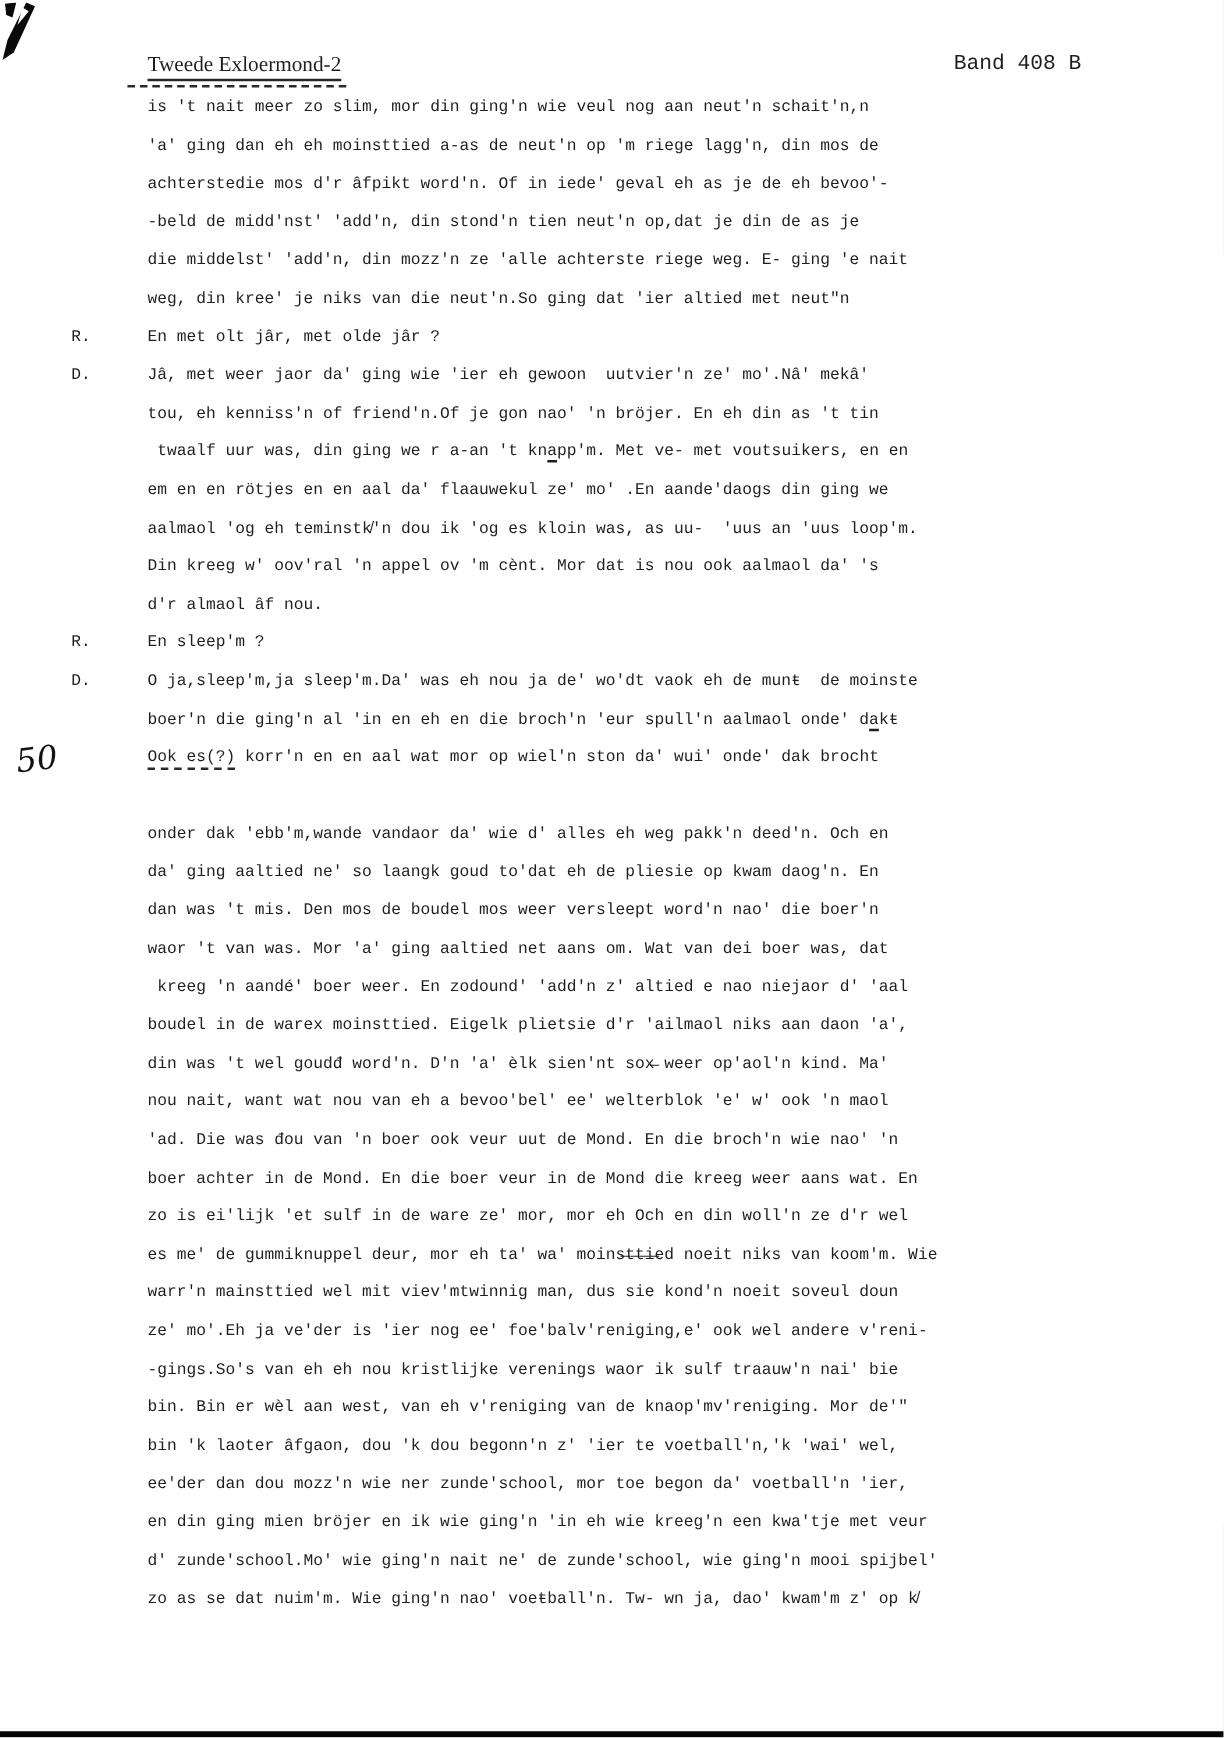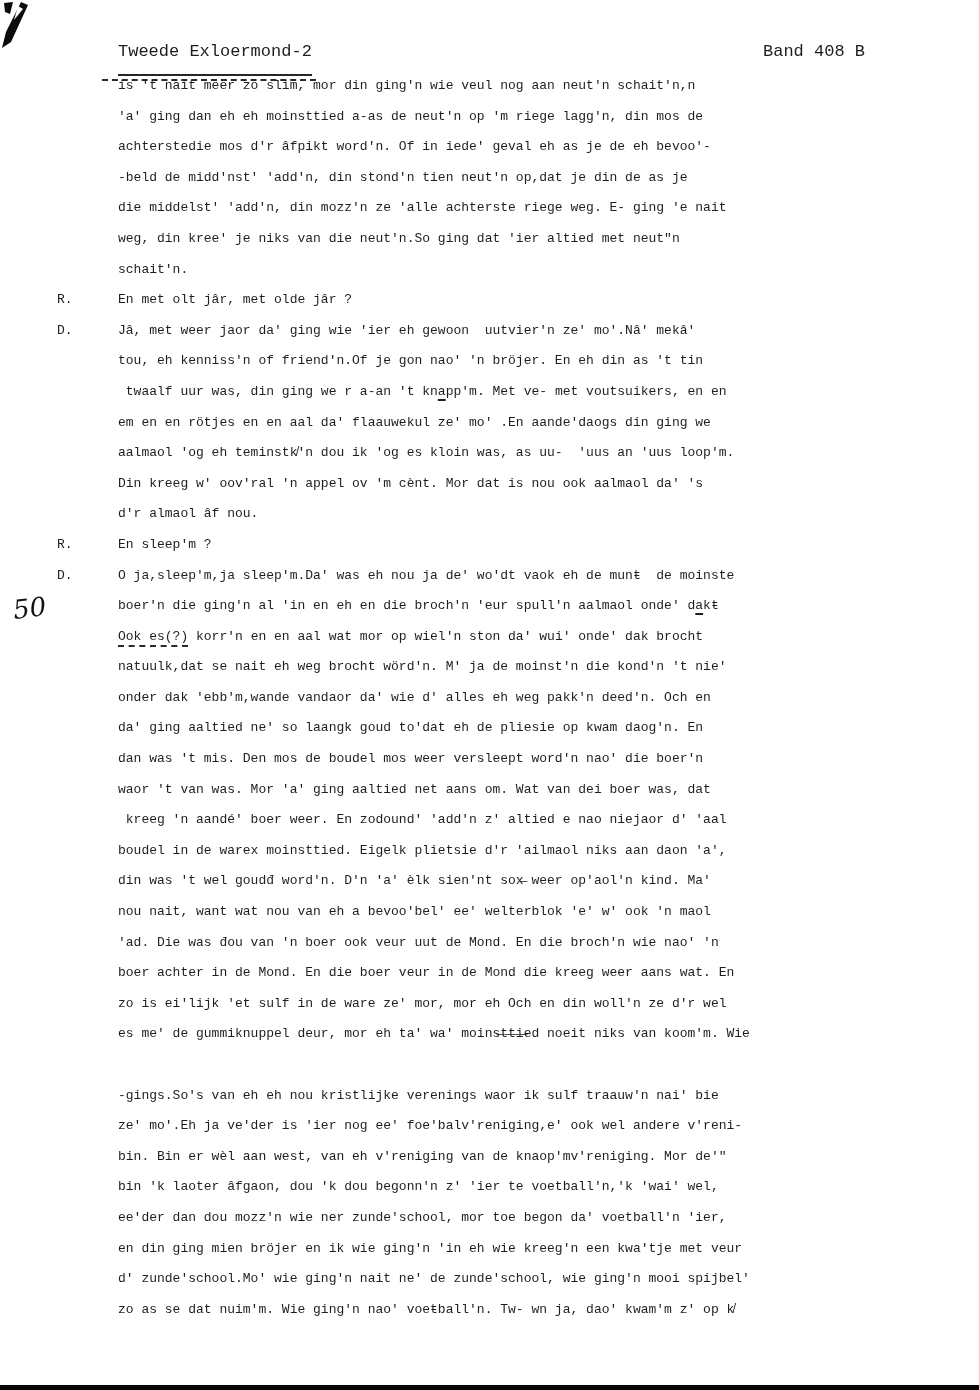--- a/index.html
+++ b/index.html
@@ -16,22 +16,23 @@
   }
   .header {
     position: absolute;
     top: 42px; left: 118px; right: 20px;
     font-size: 17px;
     height: 24px;
   }
   .doc-title {
     display: inline-block;
     position: relative;
-    padding-bottom: 13px;
+    padding-bottom: 1px;
     border-bottom: 2px solid #262626;
+    font-family: Liberation Serif, serif;
   }
   .doc-title::after {
     content: "";
     position: absolute;
     left: -16px; right: -4px; bottom: -7px;
     border-top: 2px dashed #2a2a2a;
   }
   .band {
     position: absolute;
     left: 645px; top: 0;
@@ -119,24 +120,20 @@
       </div>
       <div class="line">
         <span class="margin"></span>
         <span class="text">die middelst' 'add'n, din mozz'n ze 'alle achterste riege weg. E- ging 'e nait</span>
       </div>
       <div class="line">
         <span class="margin"></span>
         <span class="text">weg, din kree' je niks van die neut'n.So ging dat 'ier altied met neut"n</span>
       </div>
       <div class="line">
-        <span class="margin"></span>
-        <span class="text">schait'n.</span>
-      </div>
-      <div class="line">
         <span class="margin">R.</span>
         <span class="text">En met olt jâr, met olde jâr ?</span>
       </div>
       <div class="line">
         <span class="margin">D.</span>
         <span class="text">Jâ, met weer jaor da' ging wie 'ier eh gewoon  uutvier'n ze' mo'.Nâ' mekâ'</span>
       </div>
       <div class="line">
         <span class="margin"></span>
         <span class="text">tou, eh kenniss'n of friend'n.Of je gon nao' 'n bröjer. En eh din as 't tin</span>
@@ -172,21 +169,20 @@
       <div class="line">
         <span class="margin"></span>
         <span class="text">boer'n die ging'n al 'in en eh en die broch'n 'eur spull'n aalmaol onde' d<span class="ul">a</span>kŧ</span>
       </div>
       <div class="line">
         <span class="margin"></span>
         <span class="text"><span class="ul dashed">Ook es(?)</span> korr'n en en aal wat mor op wiel'n ston da' wui' onde' dak brocht</span>
       </div>
       <div class="line">
         <span class="margin"></span>
-        <span class="text">natuulk,dat se nait eh weg brocht wörd'n. M' ja de moinst'n die kond'n 't nie'</span>
       </div>
       <div class="line">
         <span class="margin"></span>
         <span class="text">onder dak 'ebb'm,wande vandaor da' wie d' alles eh weg pakk'n deed'n. Och en</span>
       </div>
       <div class="line">
         <span class="margin"></span>
         <span class="text">da' ging aaltied ne' so laangk goud to'dat eh de pliesie op kwam daog'n. En</span>
       </div>
       <div class="line">
@@ -224,28 +220,29 @@
       <div class="line">
         <span class="margin"></span>
         <span class="text">zo is ei'lijk 'et sulf in de ware ze' mor, mor eh Och en din woll'n ze d'r wel</span>
       </div>
       <div class="line">
         <span class="margin"></span>
         <span class="text">es me' de gummiknuppel deur, mor eh ta' wa' moins̶t̶t̶i̶ed noeit niks van koom'm. Wie</span>
       </div>
       <div class="line">
         <span class="margin"></span>
+        <span class="text">warr'n mainsttied wel mit viev'mtwinnig man, dus sie kond'n noeit soveul doun</span>
+      </div>
+      <div class="line">
+        <span class="margin"></span>
+        <span class="text">ze' mo'.Eh ja ve'der is 'ier nog ee' foe'balv'reniging,e' ook wel andere v'reni-</span>
       </div>
       <div class="line">
         <span class="margin"></span>
         <span class="text">-gings.So's van eh eh nou kristlijke verenings waor ik sulf traauw'n nai' bie</span>
-      </div>
-      <div class="line">
-        <span class="margin"></span>
-        <span class="text">ze' mo'.Eh ja ve'der is 'ier nog ee' foe'balv'reniging,e' ook wel andere v'reni-</span>
       </div>
       <div class="line">
         <span class="margin"></span>
         <span class="text">bin. Bin er wèl aan west, van eh v'reniging van de knaop'mv'reniging. Mor de'"</span>
       </div>
       <div class="line">
         <span class="margin"></span>
         <span class="text">bin 'k laoter âfgaon, dou 'k dou begonn'n z' 'ier te voetball'n,'k 'wai' wel,</span>
       </div>
       <div class="line">

